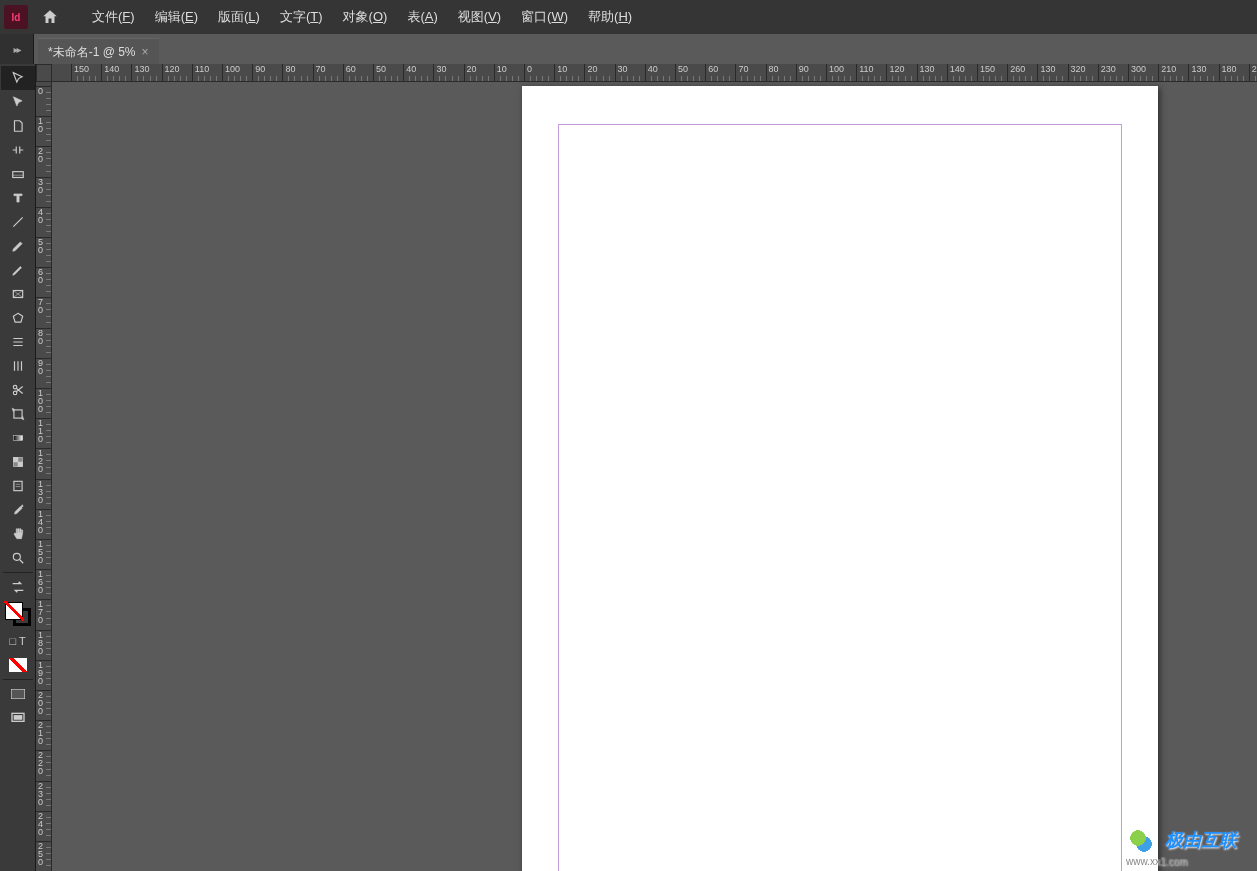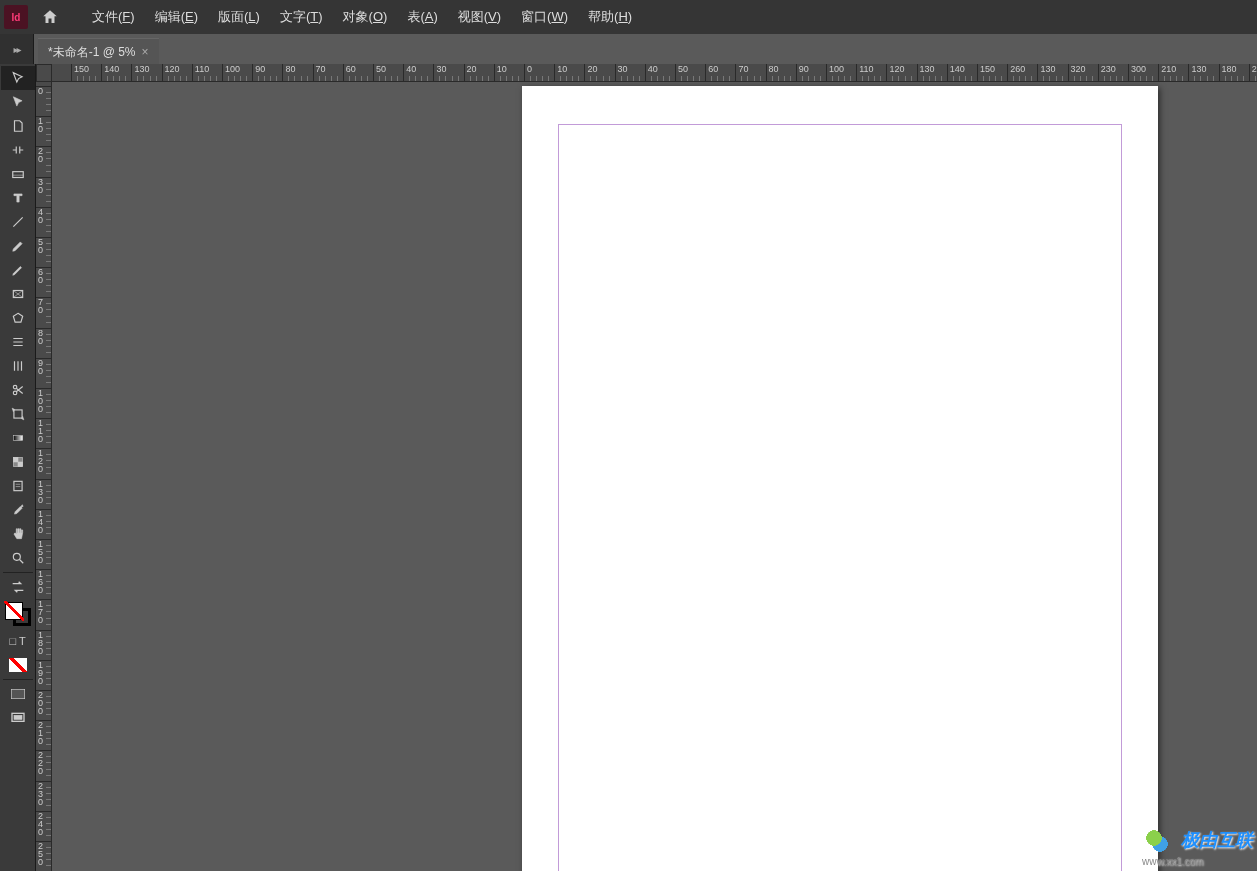--- a/index.html
+++ b/index.html
@@ -115,21 +115,21 @@
 }
 .page {
   position: absolute; background: #fff;
   box-shadow: 2px 2px 6px rgba(0,0,0,.5);
 }
 .margin-box {
   position: absolute; border: 1px solid #c29bd8;
 }
 
 .watermark {
-  position: absolute; right: 4px; bottom: 4px;
+  position: absolute; right: 20px; bottom: 4px;
   font-size: 18px; font-weight: bold;
   color: #1e90ff; text-shadow: 1px 1px 2px #fff;
   font-style: italic; pointer-events: none;
 }
 .watermark .sub {
   font-size: 10px; color: #888; display: block;
   font-style: normal; font-weight: normal;
 }
 .watermark .swirl {
   display: inline-block; width: 30px; height: 30px;

